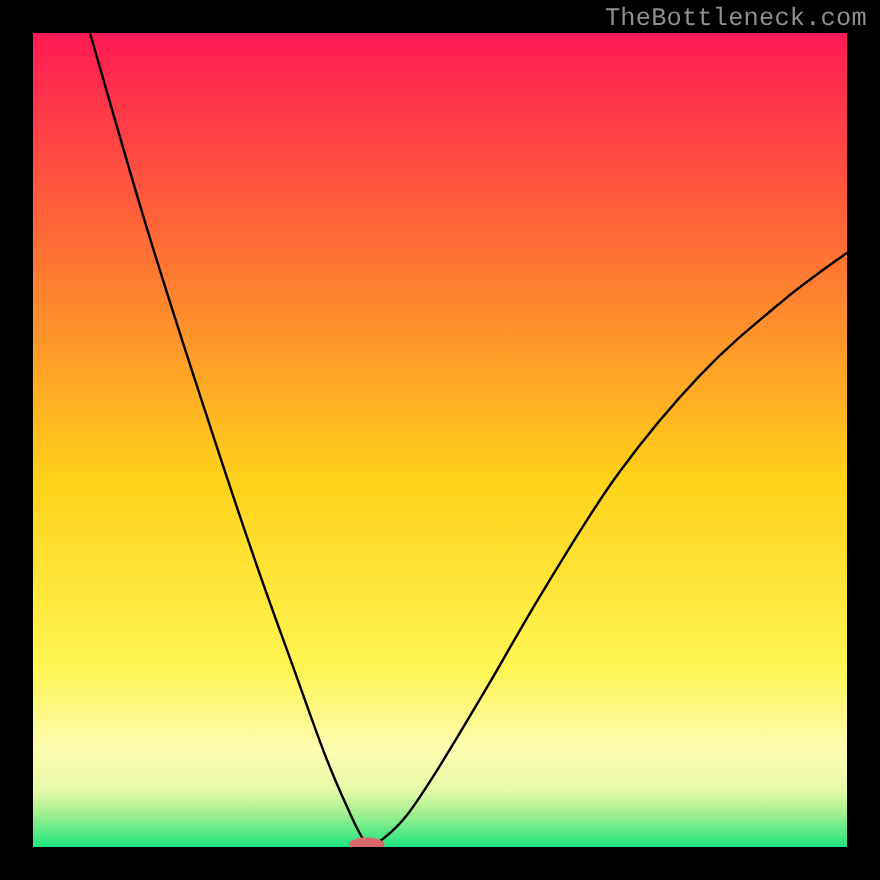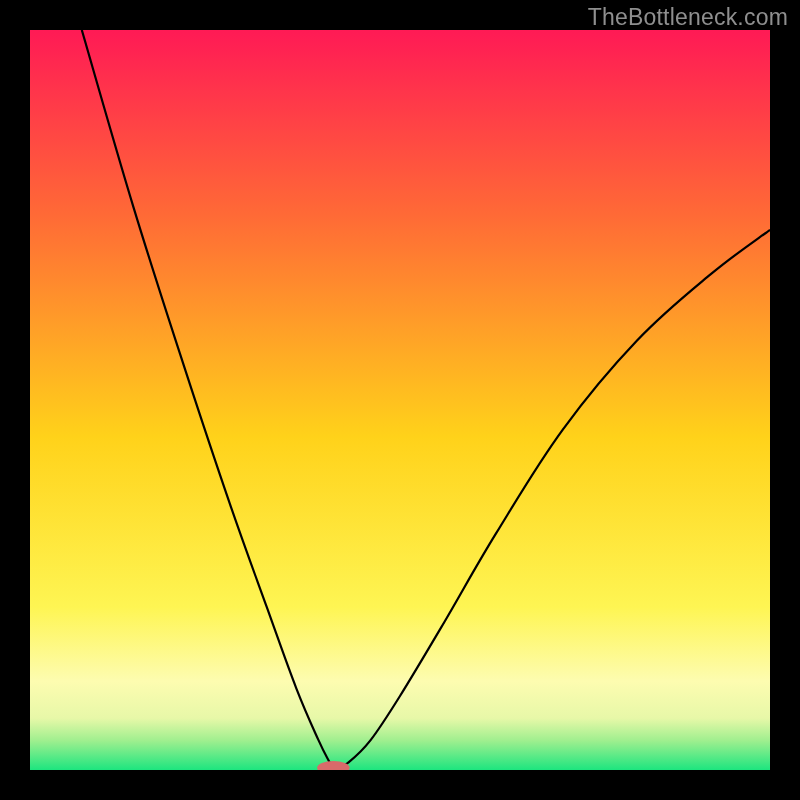--- a/index.html
+++ b/index.html
@@ -28,20 +28,21 @@
     overflow: hidden;
   }
   .watermark {
     position: absolute;
     top: 4px;
     right: 12px;
     color: #8f8f8f;
     font-size: 23px;
     font-weight: 500;
     letter-spacing: 0.2px;
+    font-family: Liberation Mono, monospace;
   }
   svg {
     display: block;
     width: 740px;
     height: 740px;
   }
 </style>
 </head>
 <body>
 

